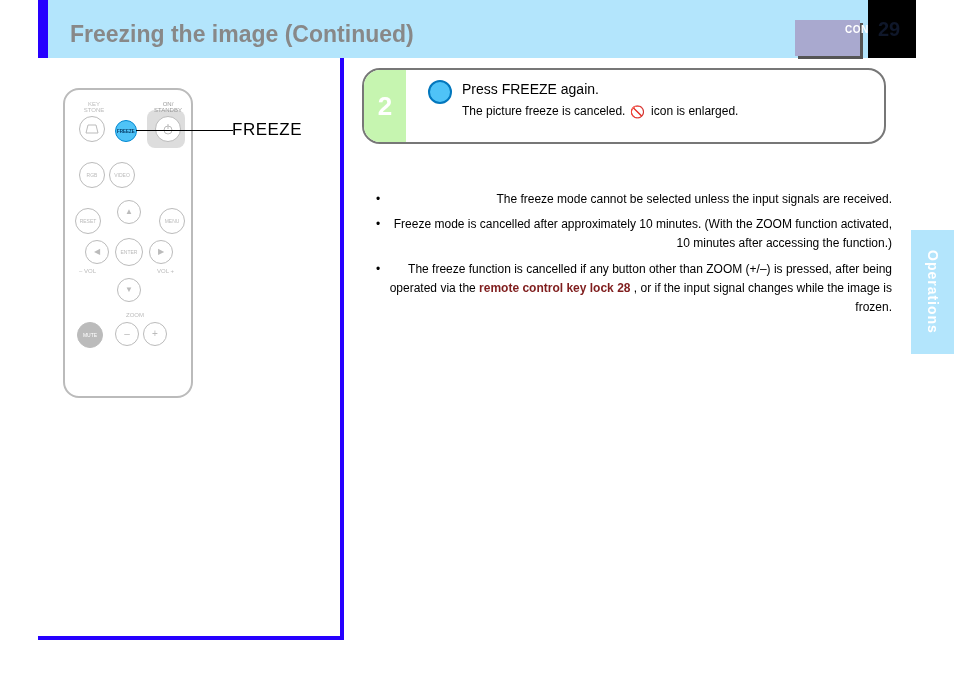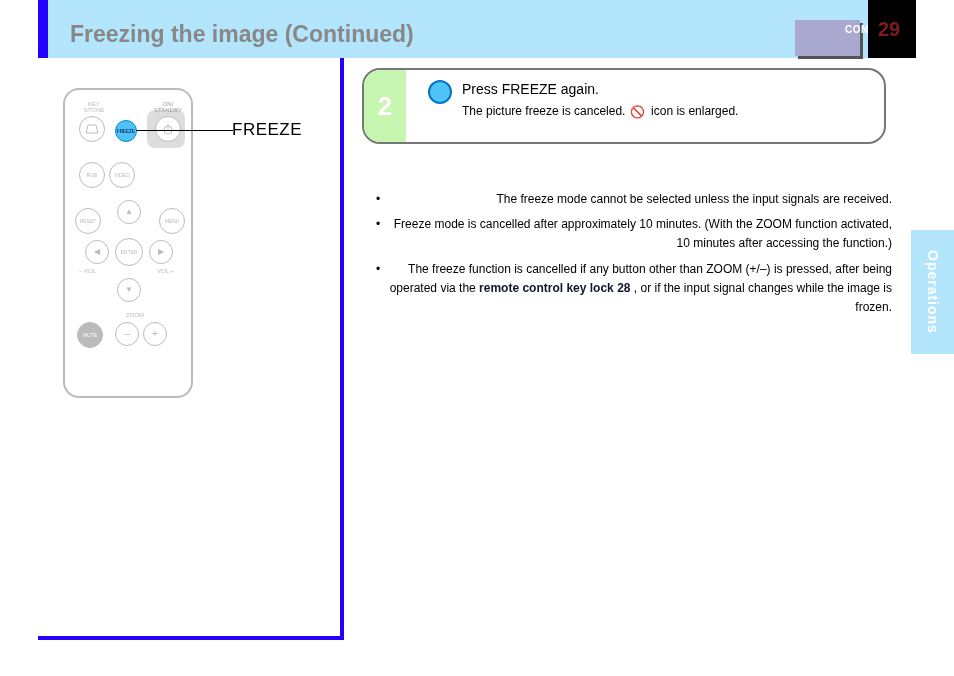--- a/index.html
+++ b/index.html
@@ -58,21 +58,21 @@
   }
   .header-page-box {
     position: absolute;
     left: 868px; top: 0;
     width: 48px; height: 58px;
     background: #000;
   }
   .header-page {
     position: absolute;
     left: 878px; top: 18px;
-    color: #7f1d1d;
+    color: #0f172a;
     font-size: 20px;
     font-weight: bold;
   }
 
   
   .vertical-divider {
     position: absolute;
     left: 340px; top: 58px;
     width: 4px; height: 578px;
     background: #2600ff;
@@ -263,21 +263,21 @@
     text-align: right;
   }
   .notes li::before {
     content: '•';
     position: absolute;
     left: 0;
     top: 0;
     font-size: 12px;
   }
   .linkish {
-    color: #0f172a;
+    color: #7f1d1d;
     font-weight: bold;
   }
 </style>
 </head>
 <body>
 
 <div class="header-bar"></div>
 <div class="header-left-stripe"></div>
 <div class="header-title">Freezing the image (Continued)</div>
 <div class="header-contents-box"></div>

